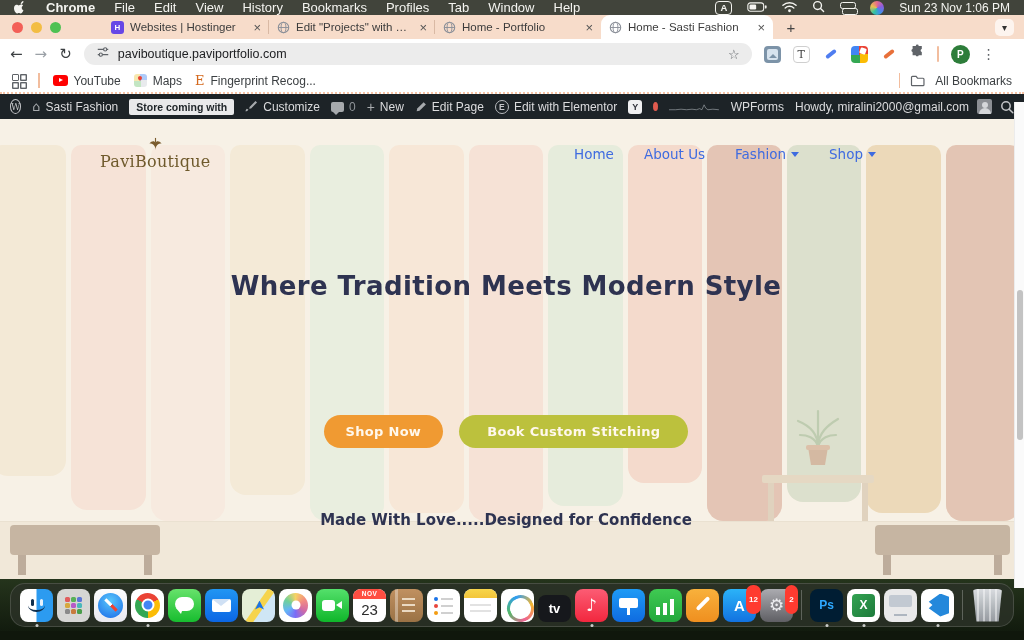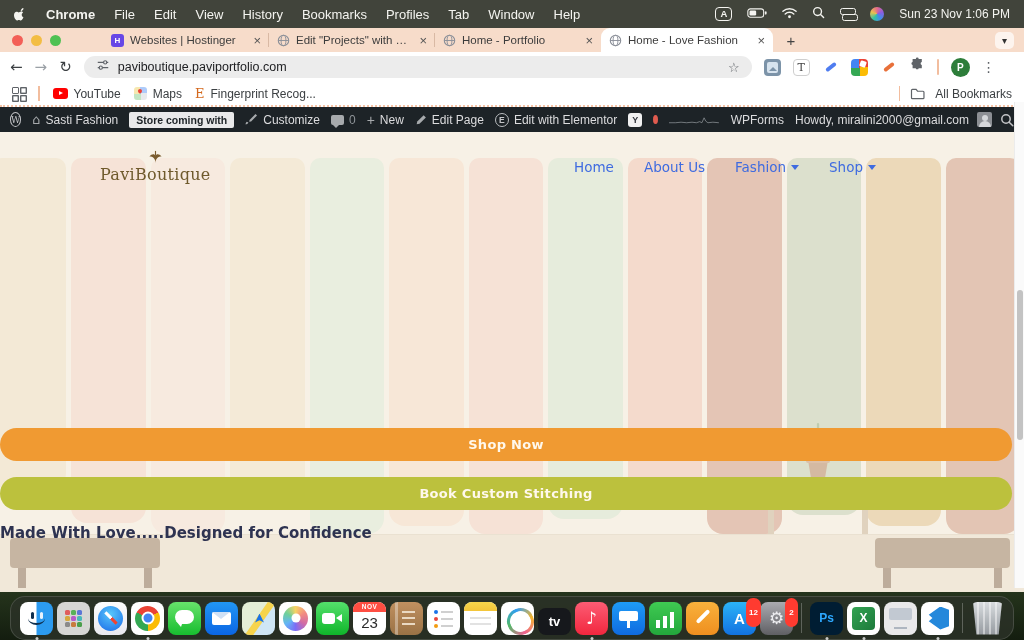--- a/index.html
+++ b/index.html
@@ -1,20 +1,20 @@
 <!DOCTYPE html>
 <html><head>
 <meta charset="utf-8">
 <style>
   * { margin:0; padding:0; box-sizing:border-box; }
   html,body { width:1024px; height:640px; overflow:hidden; background:#10170c; }
   .screen { width:1024px; height:640px; position:relative; font-family:"Liberation Sans",sans-serif; }
 
   
-  .menubar { height:28px; background:#41443b; color:#f4f4f0; display:flex; align-items:center; padding:0 14px; font-size:13px; }
+  .menubar { height:15px; background:#41443b; color:#f4f4f0; display:flex; align-items:flex-start; padding:0 14px; font-size:13px; }
   .menu-left { display:flex; align-items:center; gap:19px; }
   .menu-left .mi { cursor:default; }
   .mi.app-name { font-weight:bold; }
   .apple-logo svg { display:block; }
   .menu-right { margin-left:auto; display:flex; align-items:center; gap:15px; font-size:12px; }
   .input-src { border:1.4px solid #f4f4f0; border-radius:4px; font-size:9.5px; font-weight:bold; padding:1px 4px; line-height:10px; }
   .siri { width:14px; height:14px; border-radius:50%; background:conic-gradient(#e66a8b,#8b5de0,#3f8fe8,#34c3a2,#e8c14e,#e66a8b); }
   .disp-icon { width:15px; height:12px; position:relative; }
   .disp-icon::before,.disp-icon::after { content:""; position:absolute; left:0; width:14px; height:5px; border:1.2px solid #f4f4f0; border-radius:2.5px; }
   .disp-icon::before{ top:0; } .disp-icon::after{ top:6px; left:2px; }
@@ -114,25 +114,25 @@
   .plant { position:absolute; right:178px; bottom:104px; }
   .hero-overlay { position:absolute; inset:0; background:rgba(255,251,246,.5); }
   .site-header { position:absolute; left:100px; right:148px; top:6px; height:58px; display:flex; align-items:center; justify-content:space-between; z-index:3; }
   .logo { display:flex; flex-direction:column; align-items:center; gap:1px; cursor:pointer; }
   .logo-text { font-family:"DejaVu Serif",serif; font-size:16px; color:#6f5a2c; letter-spacing:.3px; }
   .mainnav { display:flex; align-items:center; gap:30px; }
   .nav-link { font-size:13.5px; color:#3e6be0; display:flex; align-items:center; gap:5px; cursor:pointer; font-family:"DejaVu Sans",sans-serif; }
   .caret { width:0; height:0; border-left:4px solid transparent; border-right:4px solid transparent; border-top:5px solid #3e6be0; }
   .hero-heading { position:absolute; left:0; right:12px; top:152px; text-align:center; font-family:"DejaVu Sans",sans-serif; font-weight:bold; font-size:26px; color:#2e3351; letter-spacing:.4px; z-index:3; }
   .hero-sub { position:absolute; left:0; right:12px; top:203px; text-align:center; font-family:"DejaVu Sans",sans-serif; font-weight:bold; font-size:15.5px; color:#333a57; z-index:3; }
-  .cta-row { position:absolute; left:0; right:12px; top:296px; display:flex; justify-content:center; gap:16px; z-index:3;flex-direction:column; }
+  .cta-row { position:absolute; left:0; right:12px; top:296px; display:flex; justify-content:center; gap:16px; z-index:3; }
   .btn { border:none; border-radius:24px; font-family:"DejaVu Sans",sans-serif; font-size:13px; font-weight:bold; color:#fff8ec; padding:9px 22px; cursor:pointer; letter-spacing:.3px; }
   .btn-primary { background:#f09a32; }
   .btn-secondary { background:#bcc13d; padding:9px 28px; }
-  .hero-tagline { position:absolute; left:0; right:12px; top:392px; text-align:left; font-family:"DejaVu Sans",sans-serif; font-weight:bold; font-size:15px; color:#2e3351; z-index:3; }
+  .hero-tagline { position:absolute; left:0; right:12px; top:392px; text-align:center; font-family:"DejaVu Sans",sans-serif; font-weight:bold; font-size:15px; color:#2e3351; z-index:3; }
 
   
   .scrollbar { position:absolute; top:102px; bottom:52px; right:0; width:10px; background:#fafafa; border-left:1px solid #ececec; z-index:5; }
   .scroll-thumb { position:absolute; top:188px; left:1.5px; width:6px; height:150px; background:#c3c3c3; border-radius:3px; }
 
   
   .wallpaper { height:52px; background:linear-gradient(180deg,#25341c,#121b0e); position:relative; }
   .dock { position:absolute; left:50%; transform:translateX(-50%); bottom:4px; height:44px; background:rgba(44,50,40,.8); border:1px solid rgba(255,255,255,.14); border-radius:15px; display:flex; align-items:center; gap:4px; padding:0 9px; }
   .dock-item { position:relative; width:33px; height:33px; flex:0 0 33px; cursor:pointer; }
   .di { position:absolute; inset:0; border-radius:8px; overflow:hidden; }
@@ -285,21 +285,21 @@
         <span class="tab-close">×</span>
       </div>
       <div class="tab active">
         <span class="favicon">
             <svg width="13" height="13" viewBox="0 0 14 14">
               <circle cx="7" cy="7" r="5.6" fill="none" stroke="#8a8f98" stroke-width="1.2"></circle>
               <ellipse cx="7" cy="7" rx="2.6" ry="5.6" fill="none" stroke="#8a8f98" stroke-width="1"></ellipse>
               <line x1="1.4" y1="7" x2="12.6" y2="7" stroke="#8a8f98" stroke-width="1"></line>
             </svg>
           </span>
-        <span class="tab-title">Home - Love Fashion</span>
+        <span class="tab-title">Home - Sasti Fashion</span>
         <span class="tab-close">×</span>
       </div>
     </div>
     <span class="newtab-btn">+</span>
     <span class="tab-chevron">▾</span>
   </div>
 
   <div class="toolbar">
     <span class="nav-glyph">←</span>
     <span class="nav-glyph disabled">→</span>
@@ -460,20 +460,21 @@
             <span>Fashion</span>
             <span class="caret"></span>
           </span>
         <span class="nav-link">
             <span>Shop</span>
             <span class="caret"></span>
           </span>
       </div>
     </div>
 
+    <div class="hero-heading">Where Tradition Meets Modern Style</div>
     <div class="cta-row">
       <button class="btn btn-primary">Shop Now</button>
       <button class="btn btn-secondary">Book Custom Stitching</button>
     </div>
     <div class="hero-tagline">Made With Love.....Designed for Confidence</div>
   </div>
 
   <div class="scrollbar">
     <div class="scroll-thumb"></div>
   </div>

